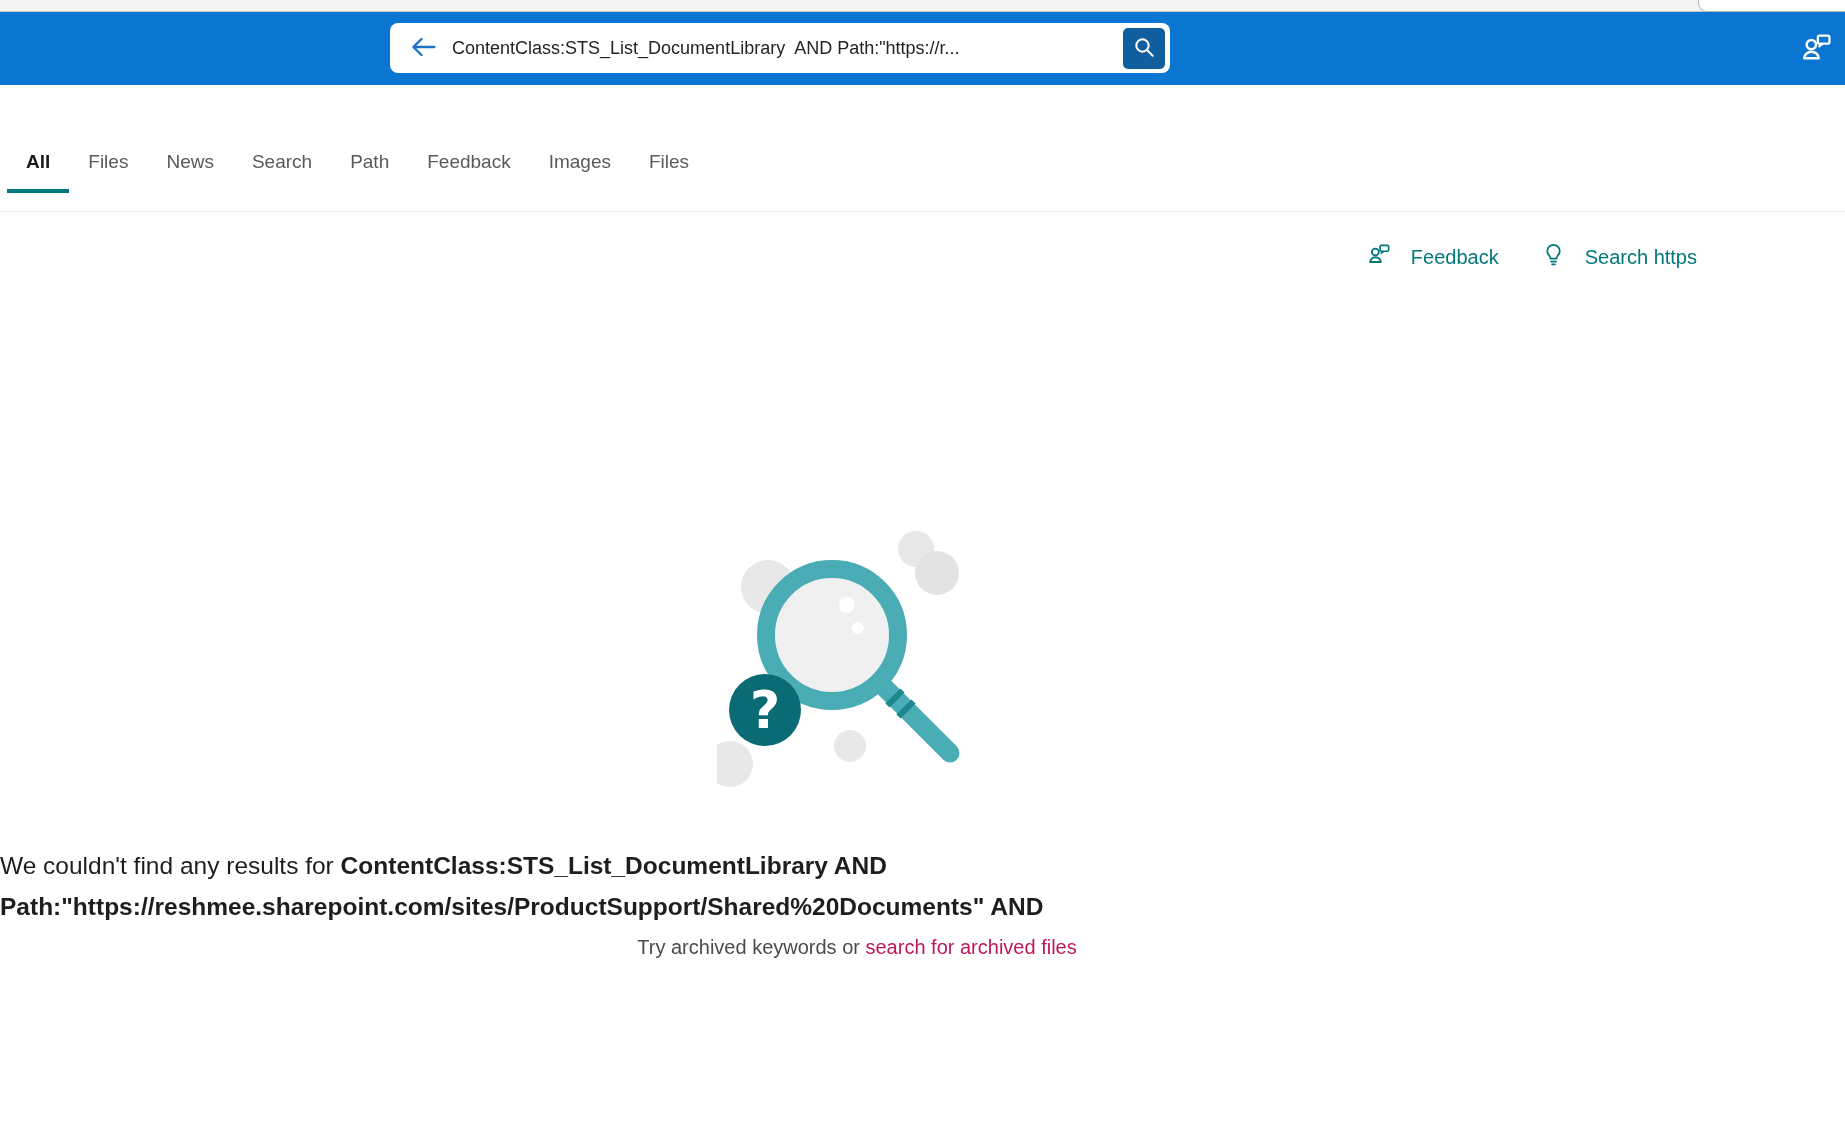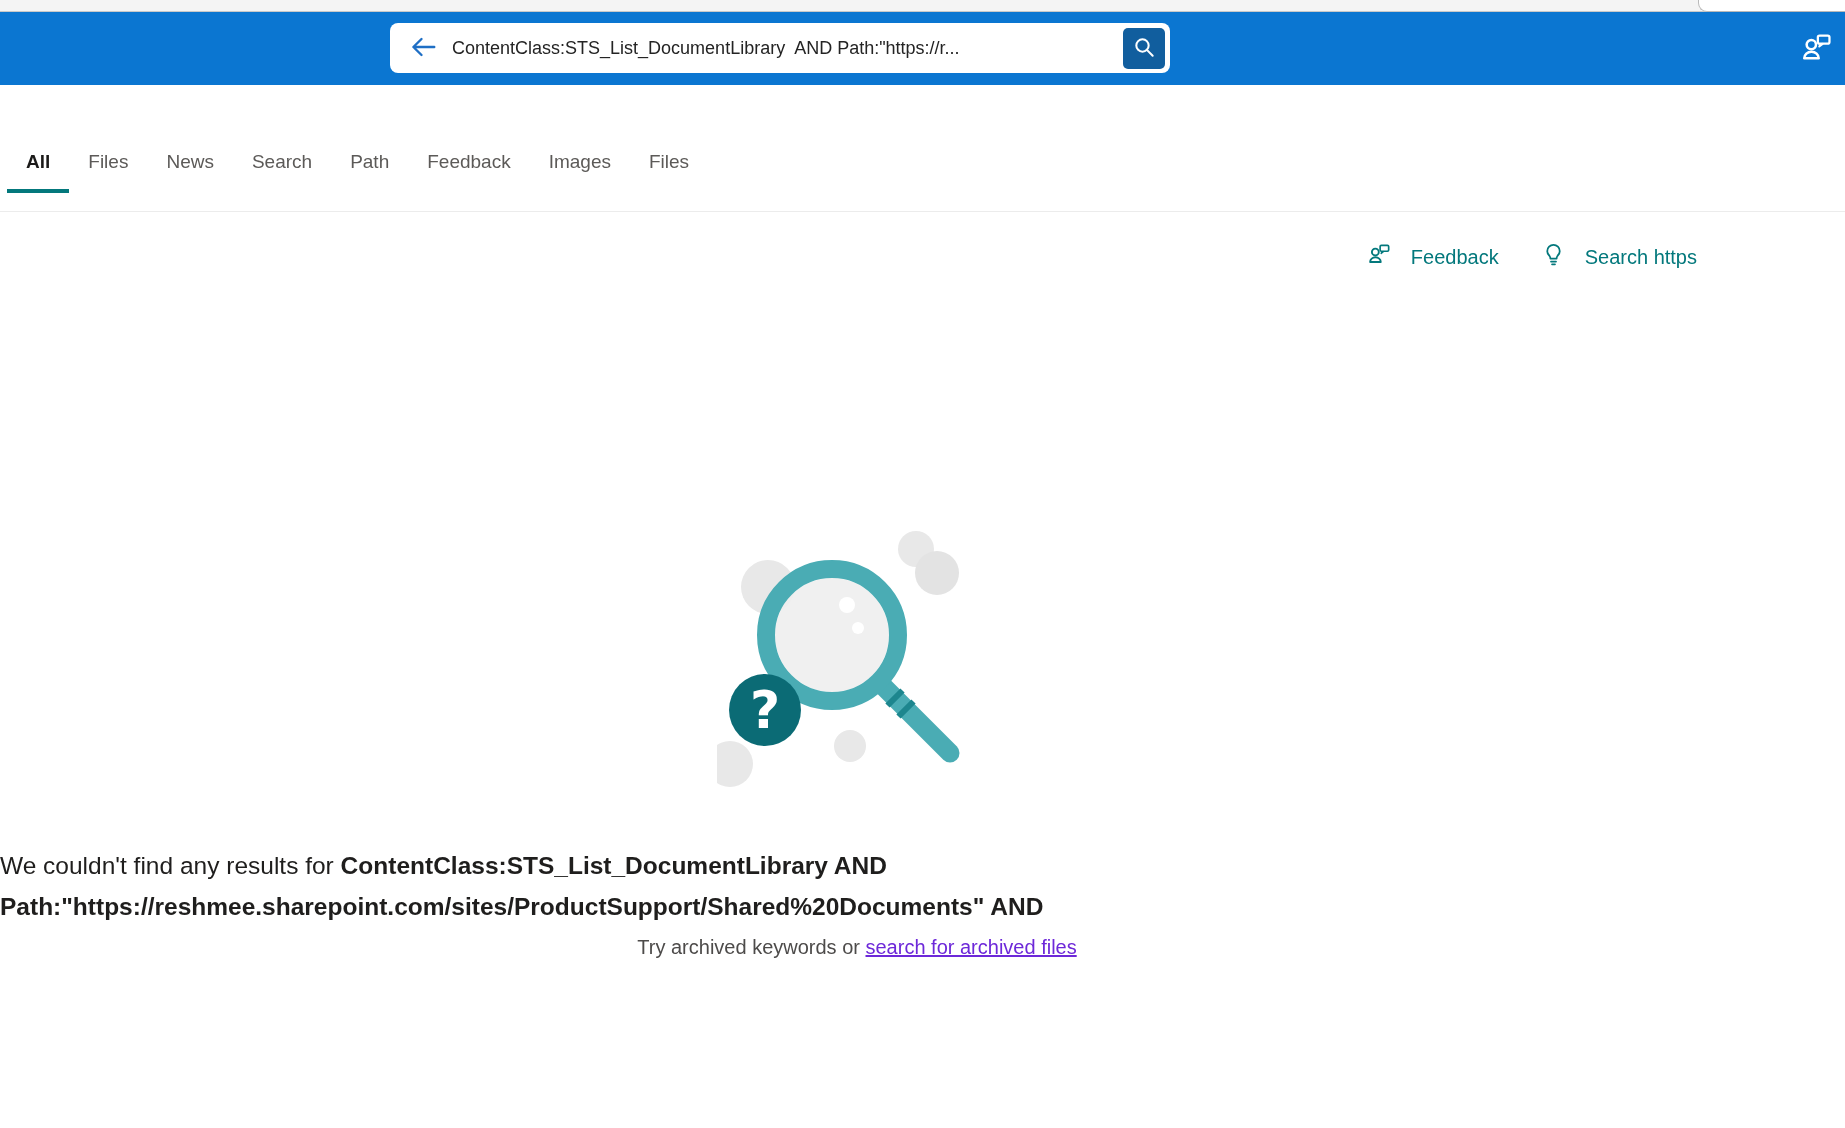--- a/index.html
+++ b/index.html
@@ -41,21 +41,21 @@
   .action-link { display:inline-flex; align-items:center; gap:19px; color:#03787c;
     font-size:20px; font-weight:400; cursor:pointer; text-decoration:none; }
 
   
   .illustration { position:absolute; left:717px; top:520px; width:280px; height:280px; }
   .message { position:absolute; left:0; top:845px; width:1714px; text-align:left;
     font-size:24.5px; line-height:41px; color:#1f1e1d; }
   .message strong { font-weight:700; }
   .suggestion { position:absolute; left:0; top:936px; width:1714px; text-align:center;
     font-size:20px; color:#4d4b4a; }
-  .archived-link { color:#6d28d9; text-decoration:underline; cursor:pointer; }
+  .archived-link { color:#be185d; cursor:pointer; }
 </style>
 </head>
 <body>
 
 <div class="browser-strip">
   <div class="browser-corner"></div>
 </div>
 
 <header class="topbar">
   <div class="searchbox">

